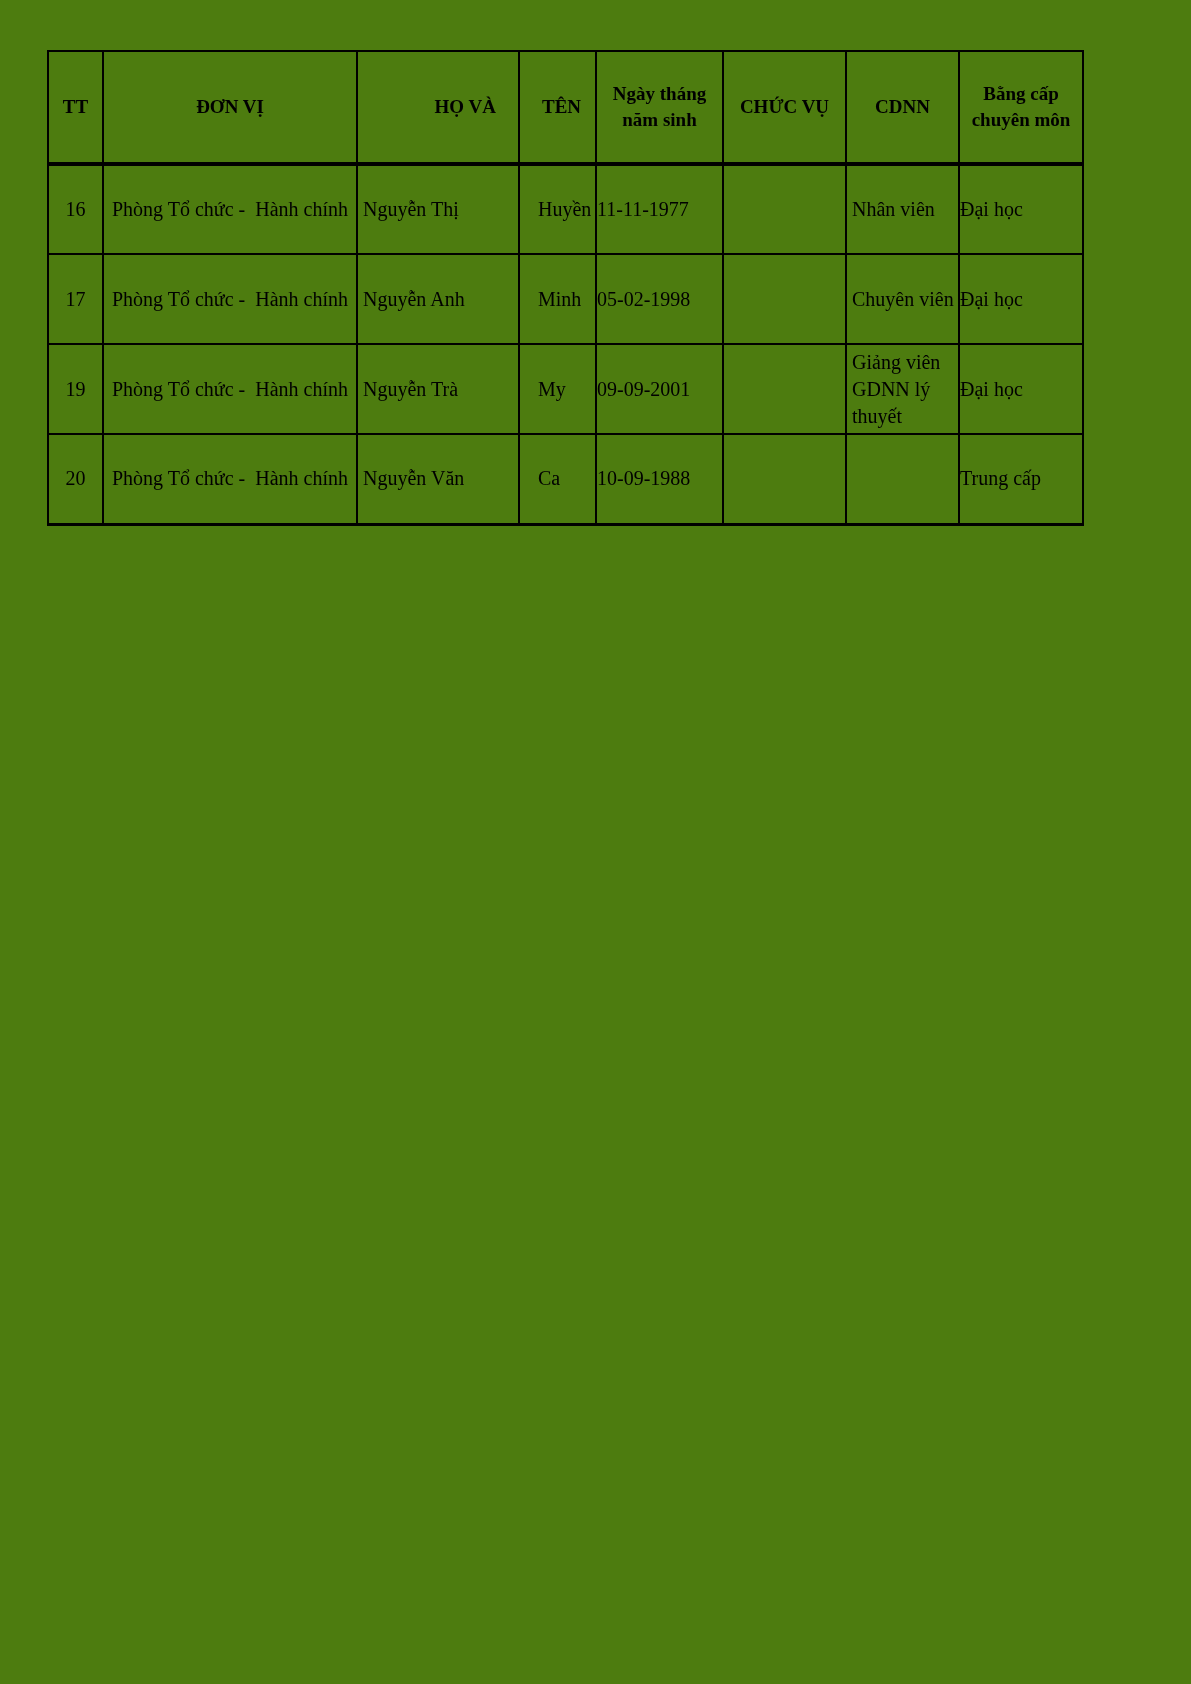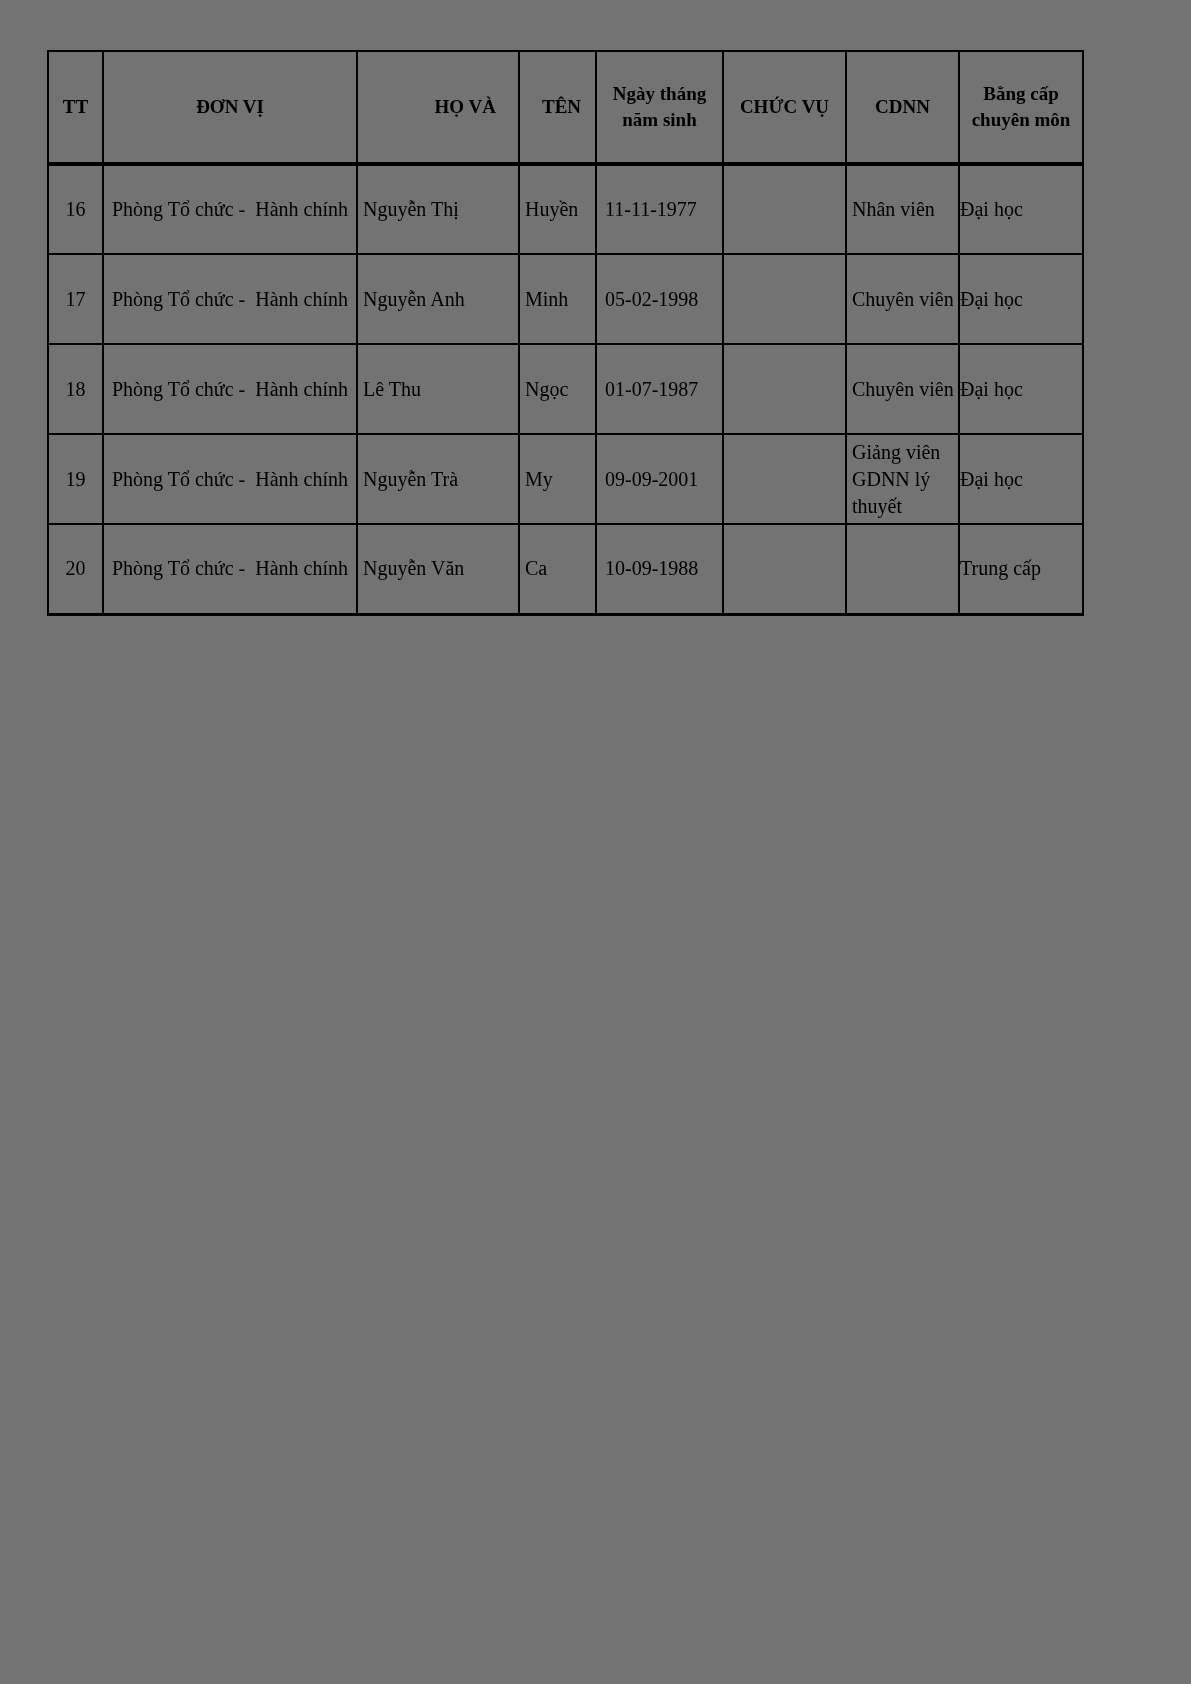--- a/index.html
+++ b/index.html
@@ -4,21 +4,21 @@
 <style>
   html, body {
     margin: 0;
     padding: 0;
     background: #ffffff;
   }
   .sheet {
     position: relative;
     width: 1191px;
     height: 1684px;
-    background: #737373;
+    background: #4d7c0f;
     font-family: "Liberation Serif", serif;
     color: #000000;
   }
   table.personnel {
     position: absolute;
     left: 47px;
     top: 50px;
     width: 1035px;
     border-collapse: collapse;
     table-layout: fixed;
@@ -40,22 +40,22 @@
     text-align: center;
     border-bottom: 4px solid #000000;
     padding: 2px 4px;
   }
   .personnel thead th.h-ho-va { text-align: right; padding-right: 22px; }
   .personnel thead th.h-ten   { text-align: left;  padding-left: 22px; }
   .personnel tbody tr { height: 90px; }
   .personnel td.c-tt      { text-align: center; }
   .personnel td.c-don-vi  { text-align: center; white-space: pre; }
   .personnel td.c-ho-va   { text-align: left; padding-left: 5px; }
-  .personnel td.c-ten     { text-align: left; padding-left: 5px; }
-  .personnel td.c-ngay    { text-align: left; padding-left: 8px; }
+  .personnel td.c-ten     { text-align: left; padding-left: 18px; }
+  .personnel td.c-ngay    { text-align: left; }
   .personnel td.c-chuc-vu { text-align: left; padding-left: 5px; }
   .personnel td.c-cdnn    { text-align: left; padding-left: 5px; }
   .personnel td.c-bang-cap{ text-align: left; }
 </style>
 </head>
 <body>
 
 <div class="sheet">
   <table class="personnel">
     <colgroup>
@@ -95,30 +95,20 @@
         <td class="c-tt">17</td>
         <td class="c-don-vi">Phòng Tổ chức -  Hành chính</td>
         <td class="c-ho-va">Nguyễn Anh</td>
         <td class="c-ten">Minh</td>
         <td class="c-ngay">05-02-1998</td>
         <td class="c-chuc-vu"></td>
         <td class="c-cdnn">Chuyên viên</td>
         <td class="c-bang-cap">Đại học</td>
       </tr>
       <tr>
-        <td class="c-tt">18</td>
-        <td class="c-don-vi">Phòng Tổ chức -  Hành chính</td>
-        <td class="c-ho-va">Lê Thu</td>
-        <td class="c-ten">Ngọc</td>
-        <td class="c-ngay">01-07-1987</td>
-        <td class="c-chuc-vu"></td>
-        <td class="c-cdnn">Chuyên viên</td>
-        <td class="c-bang-cap">Đại học</td>
-      </tr>
-      <tr>
         <td class="c-tt">19</td>
         <td class="c-don-vi">Phòng Tổ chức -  Hành chính</td>
         <td class="c-ho-va">Nguyễn Trà</td>
         <td class="c-ten">My</td>
         <td class="c-ngay">09-09-2001</td>
         <td class="c-chuc-vu"></td>
         <td class="c-cdnn">Giảng viên GDNN lý thuyết</td>
         <td class="c-bang-cap">Đại học</td>
       </tr>
       <tr>

